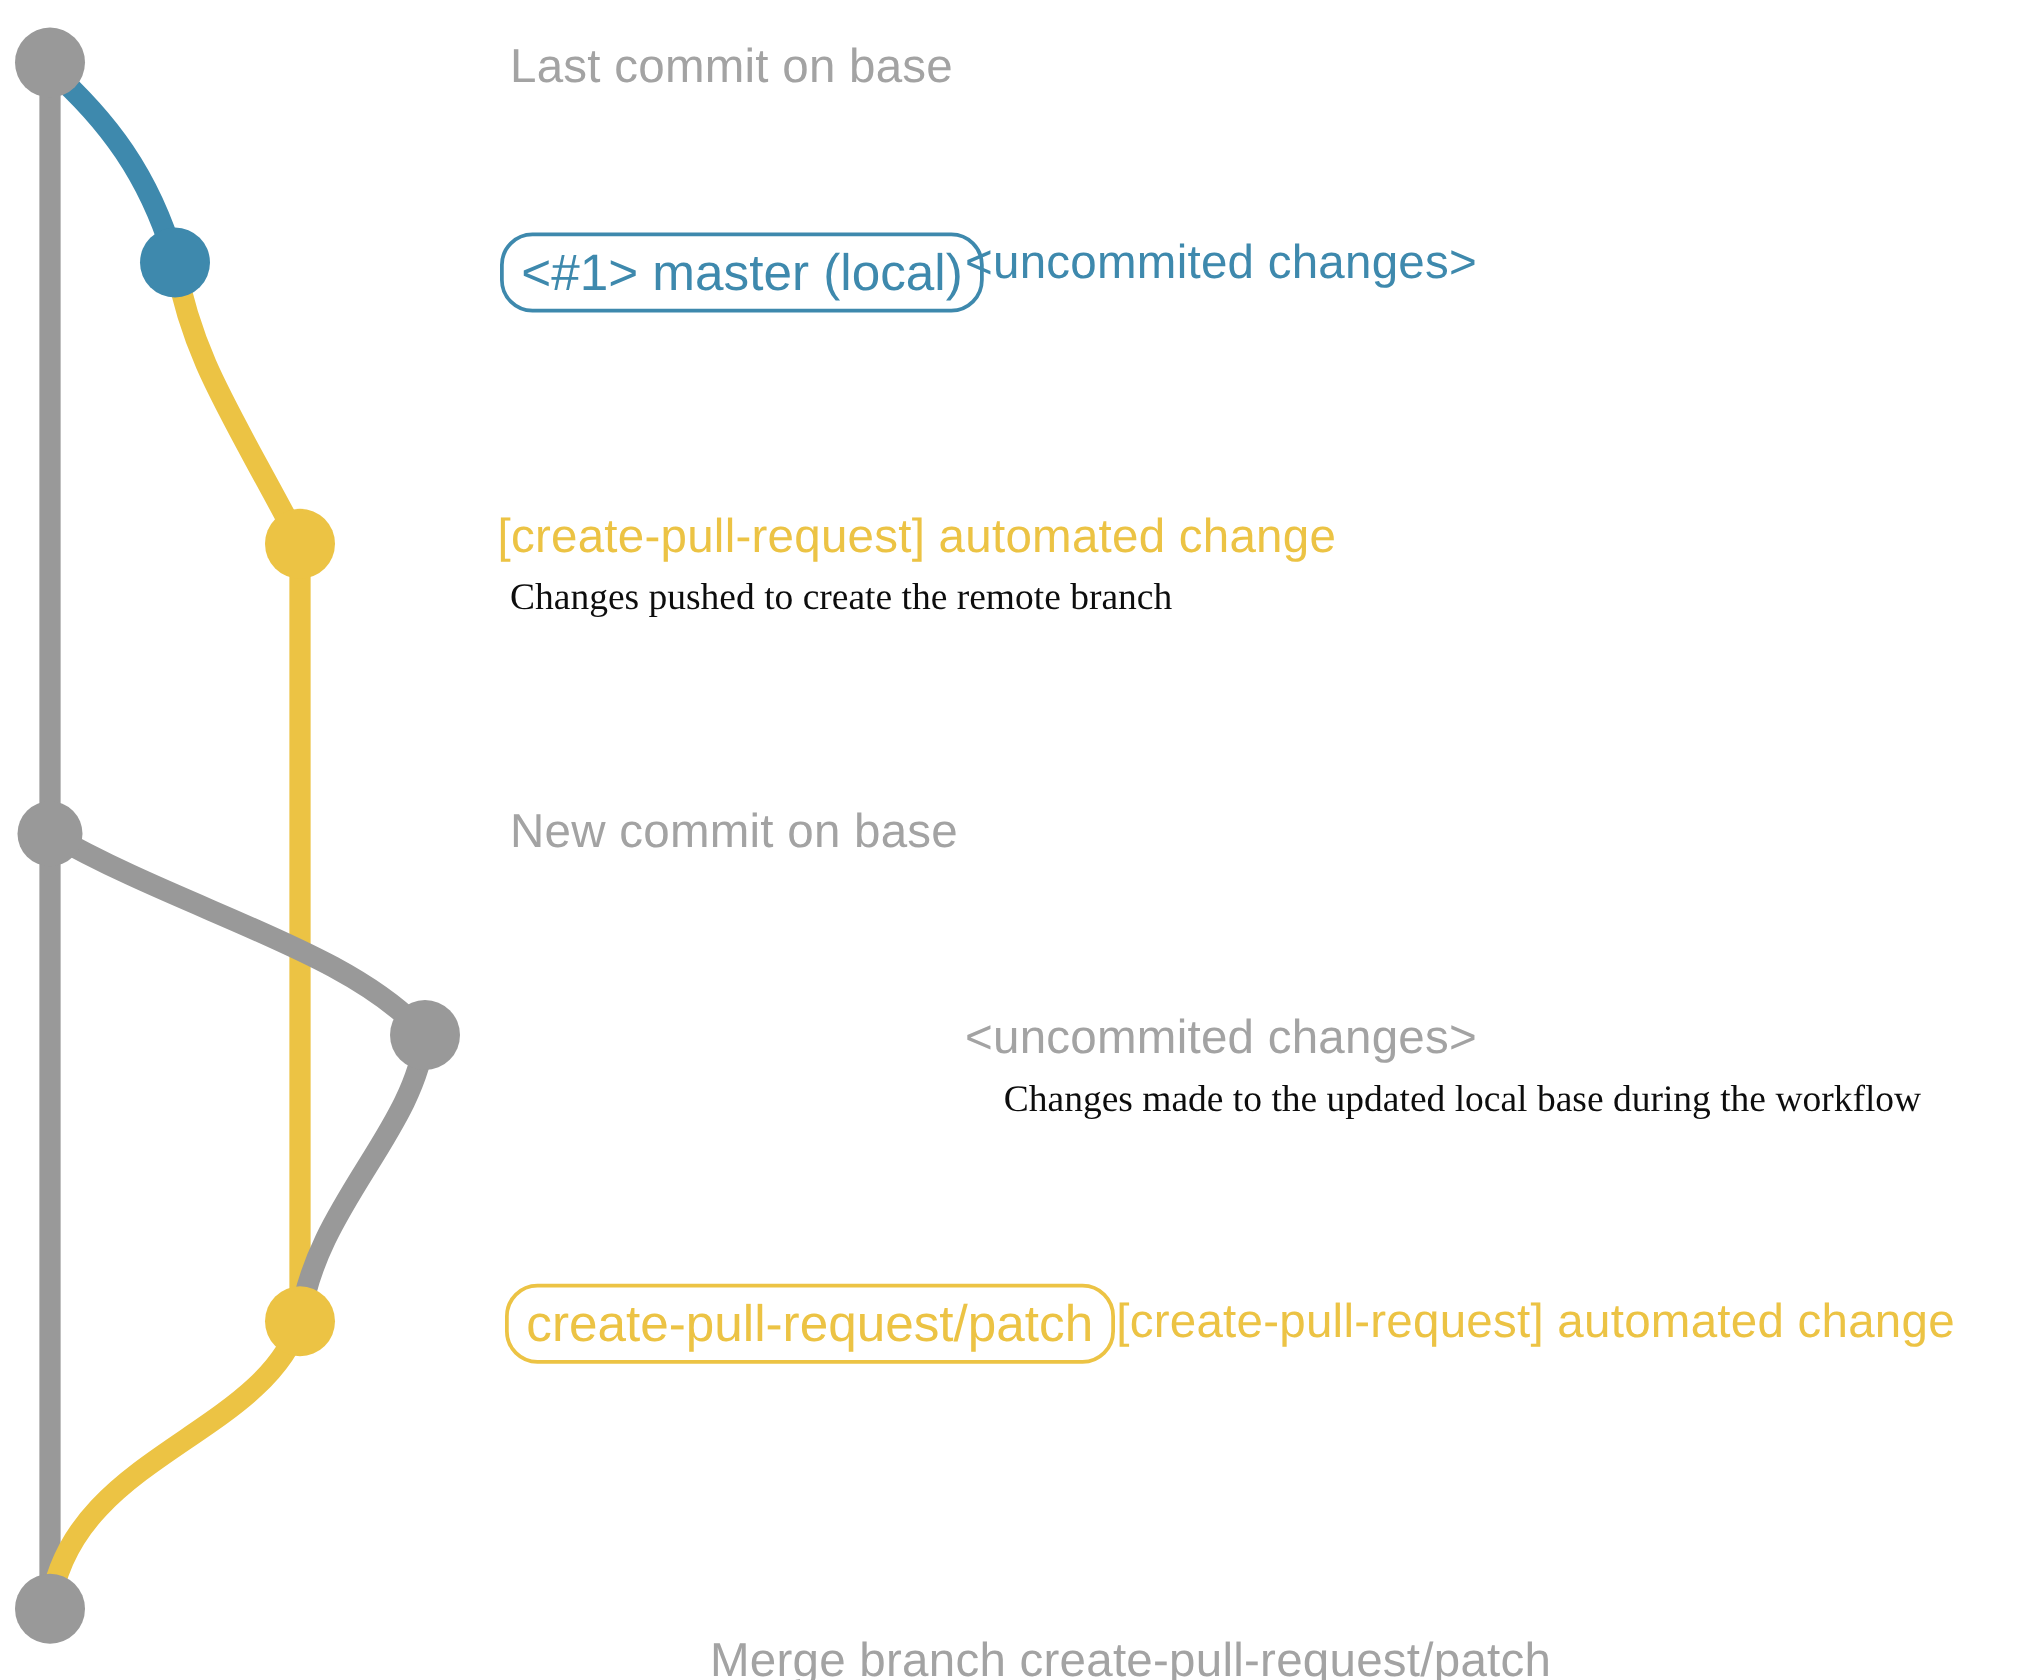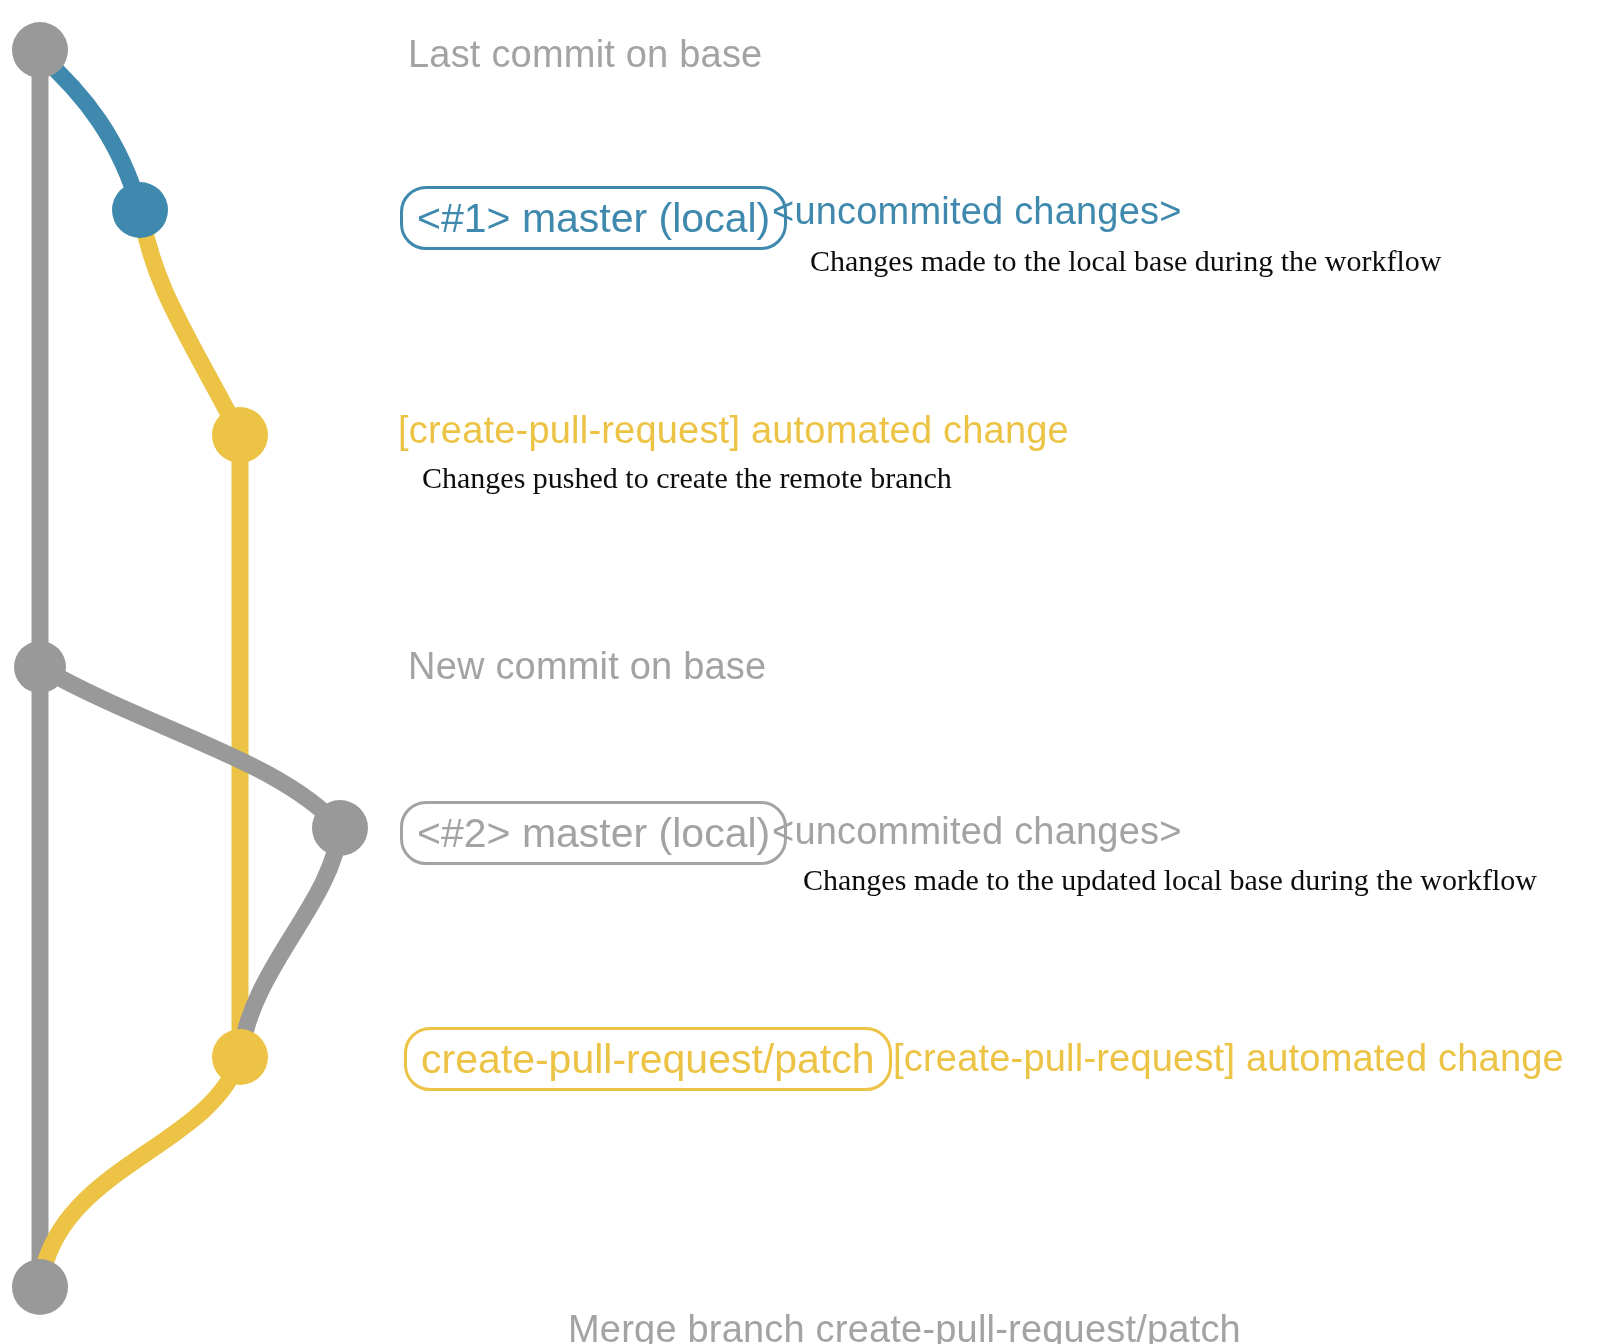--- a/index.html
+++ b/index.html
@@ -69,28 +69,26 @@
     <circle class="dot gray" cx="40" cy="667" r="26"></circle>
     <circle class="dot gray" cx="340" cy="828" r="28"></circle>
     <circle class="dot yellow" cx="240" cy="1057" r="28"></circle>
     <circle class="dot gray" cx="40" cy="1287" r="28"></circle>
   </svg>
 
   <div class="pos lg graytext" style="left:408px;top:54px">Last commit on base</div>
 
   <div class="badge blue" style="left:400px;top:218px">&lt;#1&gt; master (local)</div>
   <div class="pos lg bluetext" style="left:772px;top:211px">&lt;uncommited changes&gt;</div>
-  <div class="pos desc" style="left:810px;top:261px">Changes made to the local base during the workflow</div>
 
   <div class="pos lg yellowtext" style="left:398px;top:430px">[create-pull-request] automated change</div>
-  <div class="pos desc" style="left:422px;top:478px">Changes pushed to create the remote branch</div>
+  <div class="pos desc" style="left:408px;top:478px">Changes pushed to create the remote branch</div>
 
   <div class="pos lg graytext" style="left:408px;top:666px">New commit on base</div>
 
-  <div class="badge gray" style="left:400px;top:833px">&lt;#2&gt; master (local)</div>
   <div class="pos lg graytext" style="left:772px;top:831px">&lt;uncommited changes&gt;</div>
   <div class="pos desc" style="left:803px;top:880px">Changes made to the updated local base during the workflow</div>
 
   <div class="badge yellow" style="left:404px;top:1059px">create-pull-request/patch</div>
   <div class="pos lg yellowtext" style="left:893px;top:1058px">[create-pull-request] automated change</div>
 
   <div class="pos lg graytext" style="left:568px;top:1329px">Merge branch create-pull-request/patch</div>
 
 </div>
 

